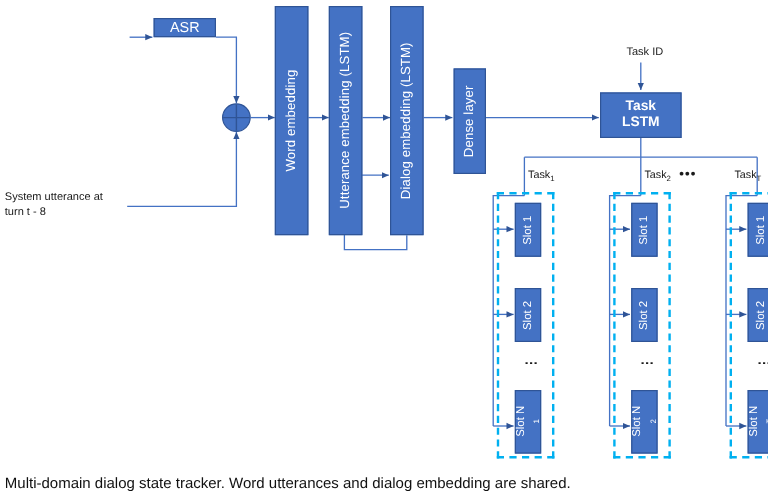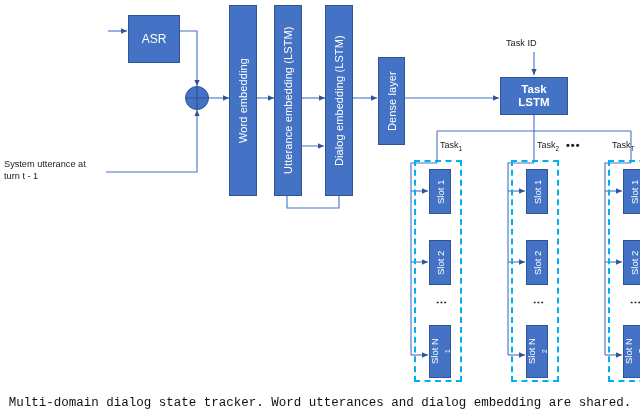--- a/index.html
+++ b/index.html
@@ -24,22 +24,22 @@
 
   .dashgroup{position:absolute;box-sizing:border-box;
              border:2.2px dashed #00B0F0;background:transparent;}
 
   .tasklbl{position:absolute;font-size:9px;color:#1a1a1a;}
   .tasklbl sub{font-size:6.5px;}
   .ellipsisH{position:absolute;font-size:11px;font-weight:700;color:#1a1a1a;letter-spacing:1px;}
   .ellipsisV{position:absolute;font-size:11px;font-weight:700;color:#1a1a1a;
              writing-mode:vertical-rl;letter-spacing:1px;}
 
-  .caption{position:absolute;left:4px;top:396px;width:632px;font-family:Liberation Mono, monospace;
-           font-size:12.5px;color:#111;white-space:nowrap;overflow:hidden;text-align:center;}
+  .caption{position:absolute;left:4px;top:396px;width:632px;font-family:Liberation Sans, sans-serif;
+           font-size:12.5px;color:#111;white-space:nowrap;overflow:hidden;}
 
   svg.wires{position:absolute;left:0;top:0;width:640px;height:410px;pointer-events:none;}
   .w{stroke:#4472C4;stroke-width:1.1;fill:none;}
 </style>
 </head>
 <body>
 
 <div id="canvas">
 
   <svg class="wires" viewBox="0 0 640 410">
@@ -91,25 +91,25 @@
     <path class="w" d="M605,355 L622,355" marker-end="url(#ah)"></path>
 
     <g>
       <circle cx="197" cy="98" r="11.5" fill="#4472C4" stroke="#2F5496" stroke-width="1"></circle>
       <path d="M186,98 L208,98 M197,87 L197,109" stroke="#2F5496" stroke-width="1.2"></path>
     </g>
   </svg>
 
 
   <div class="lbl" style="left:4px;top:159px;width:112px;">System utterance at
-turn t - 1</div>
+turn t - 8</div>
 
-  <div class="lbl" style="left:506px;top:38px;">Task ID</div>
+  <div class="lbl" style="left:522px;top:38px;">Task ID</div>
 
-  <div class="bluebox asr" style="left:128px;top:15px;width:52px;height:48px;">
+  <div class="bluebox asr" style="left:128px;top:15px;width:52px;height:16px;">
     <span>ASR</span>
   </div>
 
   <div class="bluebox vbox" style="left:229px;top:5px;width:28px;height:191px;">
     <span class="vtext">Word embedding</span>
   </div>
 
   <div class="bluebox vbox" style="left:274px;top:5px;width:28px;height:191px;">
     <span class="vtext">Utterance embedding (LSTM)</span>
   </div>

